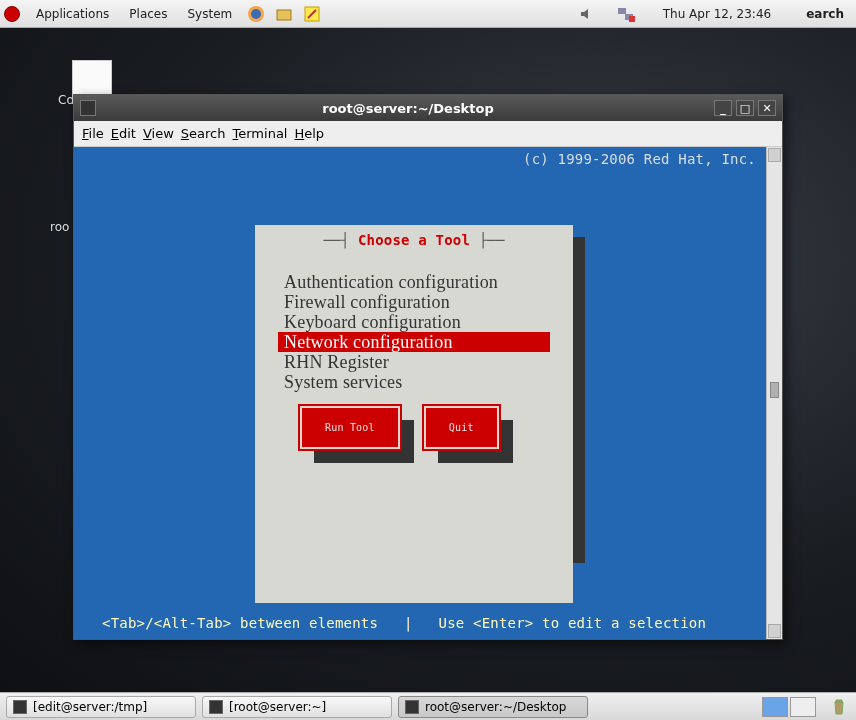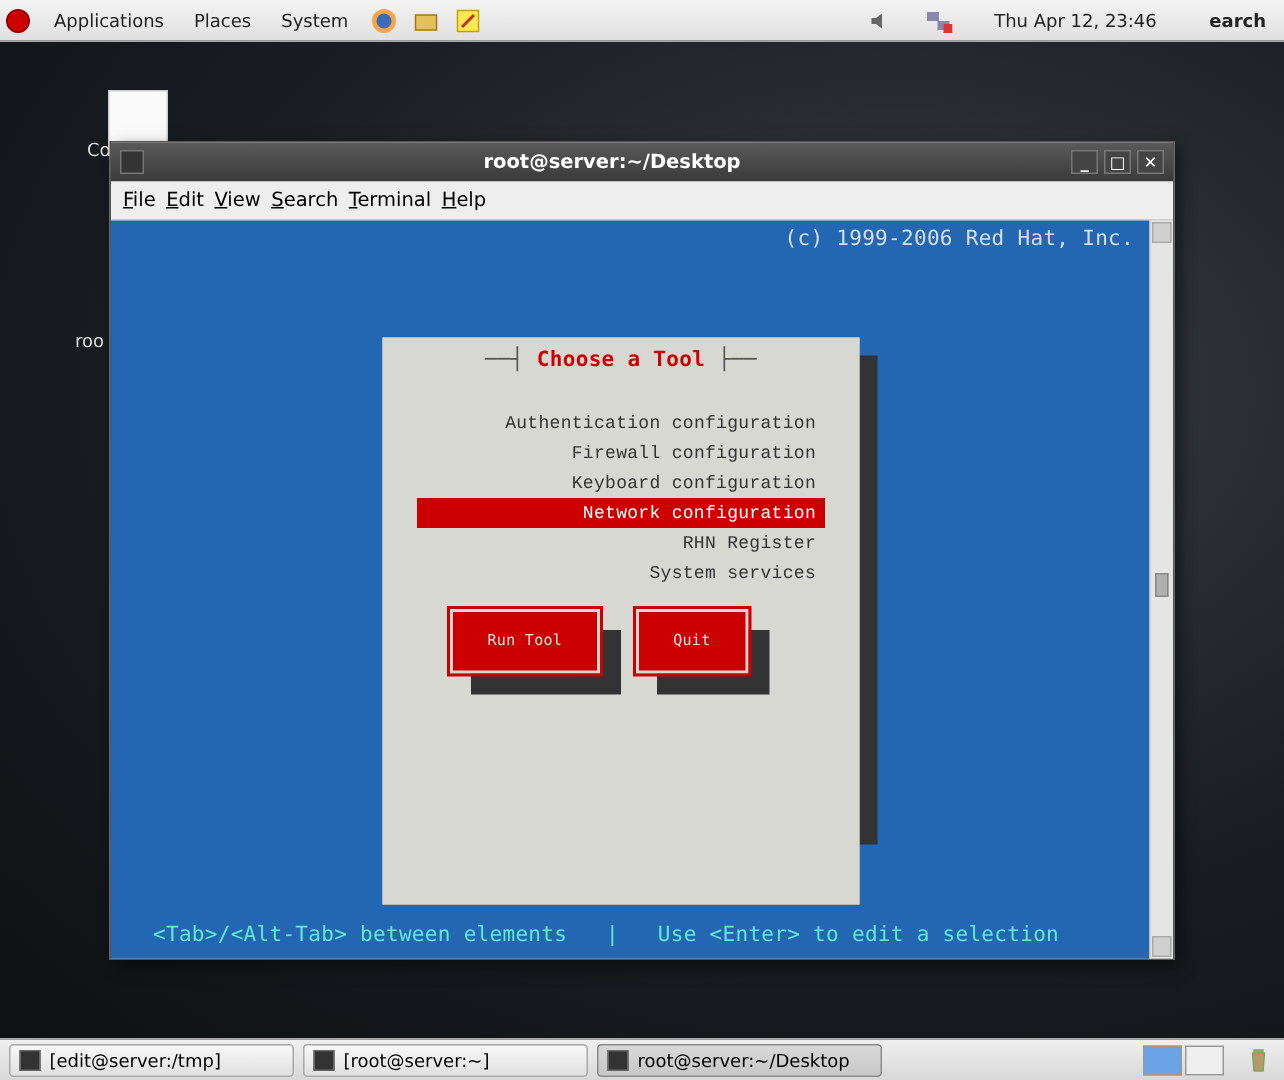--- a/index.html
+++ b/index.html
@@ -165,23 +165,22 @@
       left: 0; right: 0; top: 6px;
       text-align: center;
       color: #c00;
       font-weight: bold;
       font-family: "DejaVu Sans Mono", monospace;
     }
     .tui-title-chars { color: #555; }
     .tui-list {
       position: absolute;
       left: 22px; top: 46px; right: 22px;
-      font-family: Liberation Mono, monospace;
-      font-size: 12px;
-      text-align: right;
+      font-family: Liberation Serif, serif;
+      font-size: 18px;
     }
     .tui-list-item {
       color: #333;
       height: 20px;
       line-height: 20px;
       padding: 0 6px;
       cursor: pointer;
     }
     .tui-list-item.selected {
       background: #c00;
@@ -214,21 +213,21 @@
       color: #e5e5e5;
       font-family: "DejaVu Sans Mono", monospace;
       font-size: 10px;
       cursor: pointer;
       min-width: 70px;
       text-align: center;
     }
     .term-footer {
       position: absolute;
       left: 28px; right: 22px; bottom: 8px;
-      color: #5eead4;
+      color: #fef9c3;
       font-family: "DejaVu Sans Mono", monospace;
       font-size: 14px;
       display: flex;
       white-space: pre;
     }
     
     .bottom-panel {
       position: absolute;
       left: 0; right: 0; bottom: 0;
       height: 28px;

